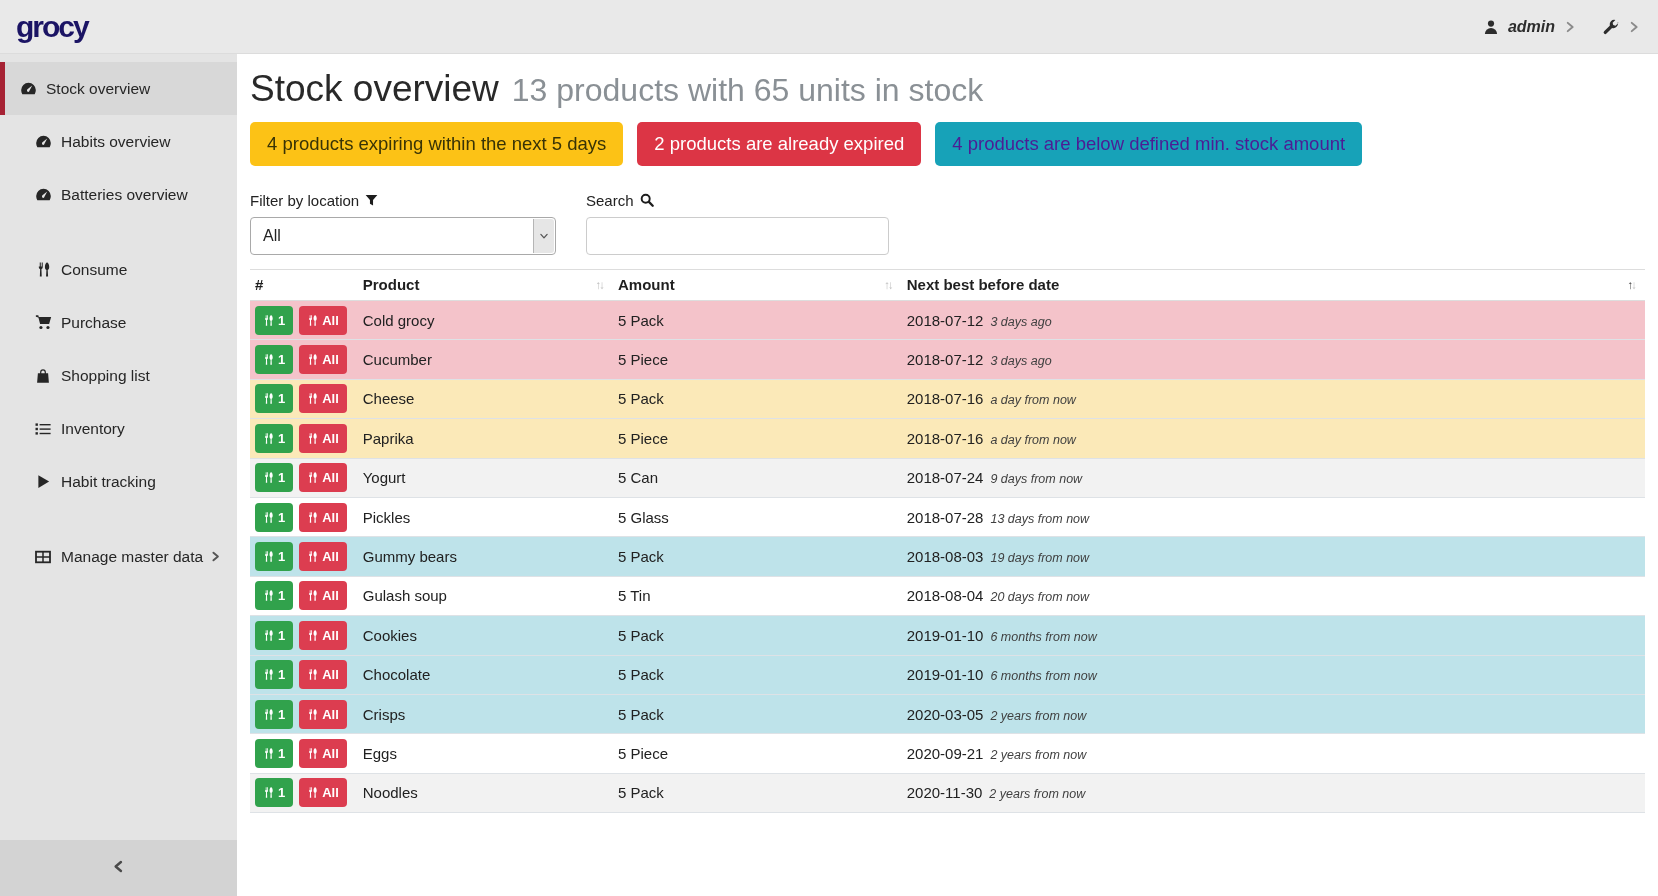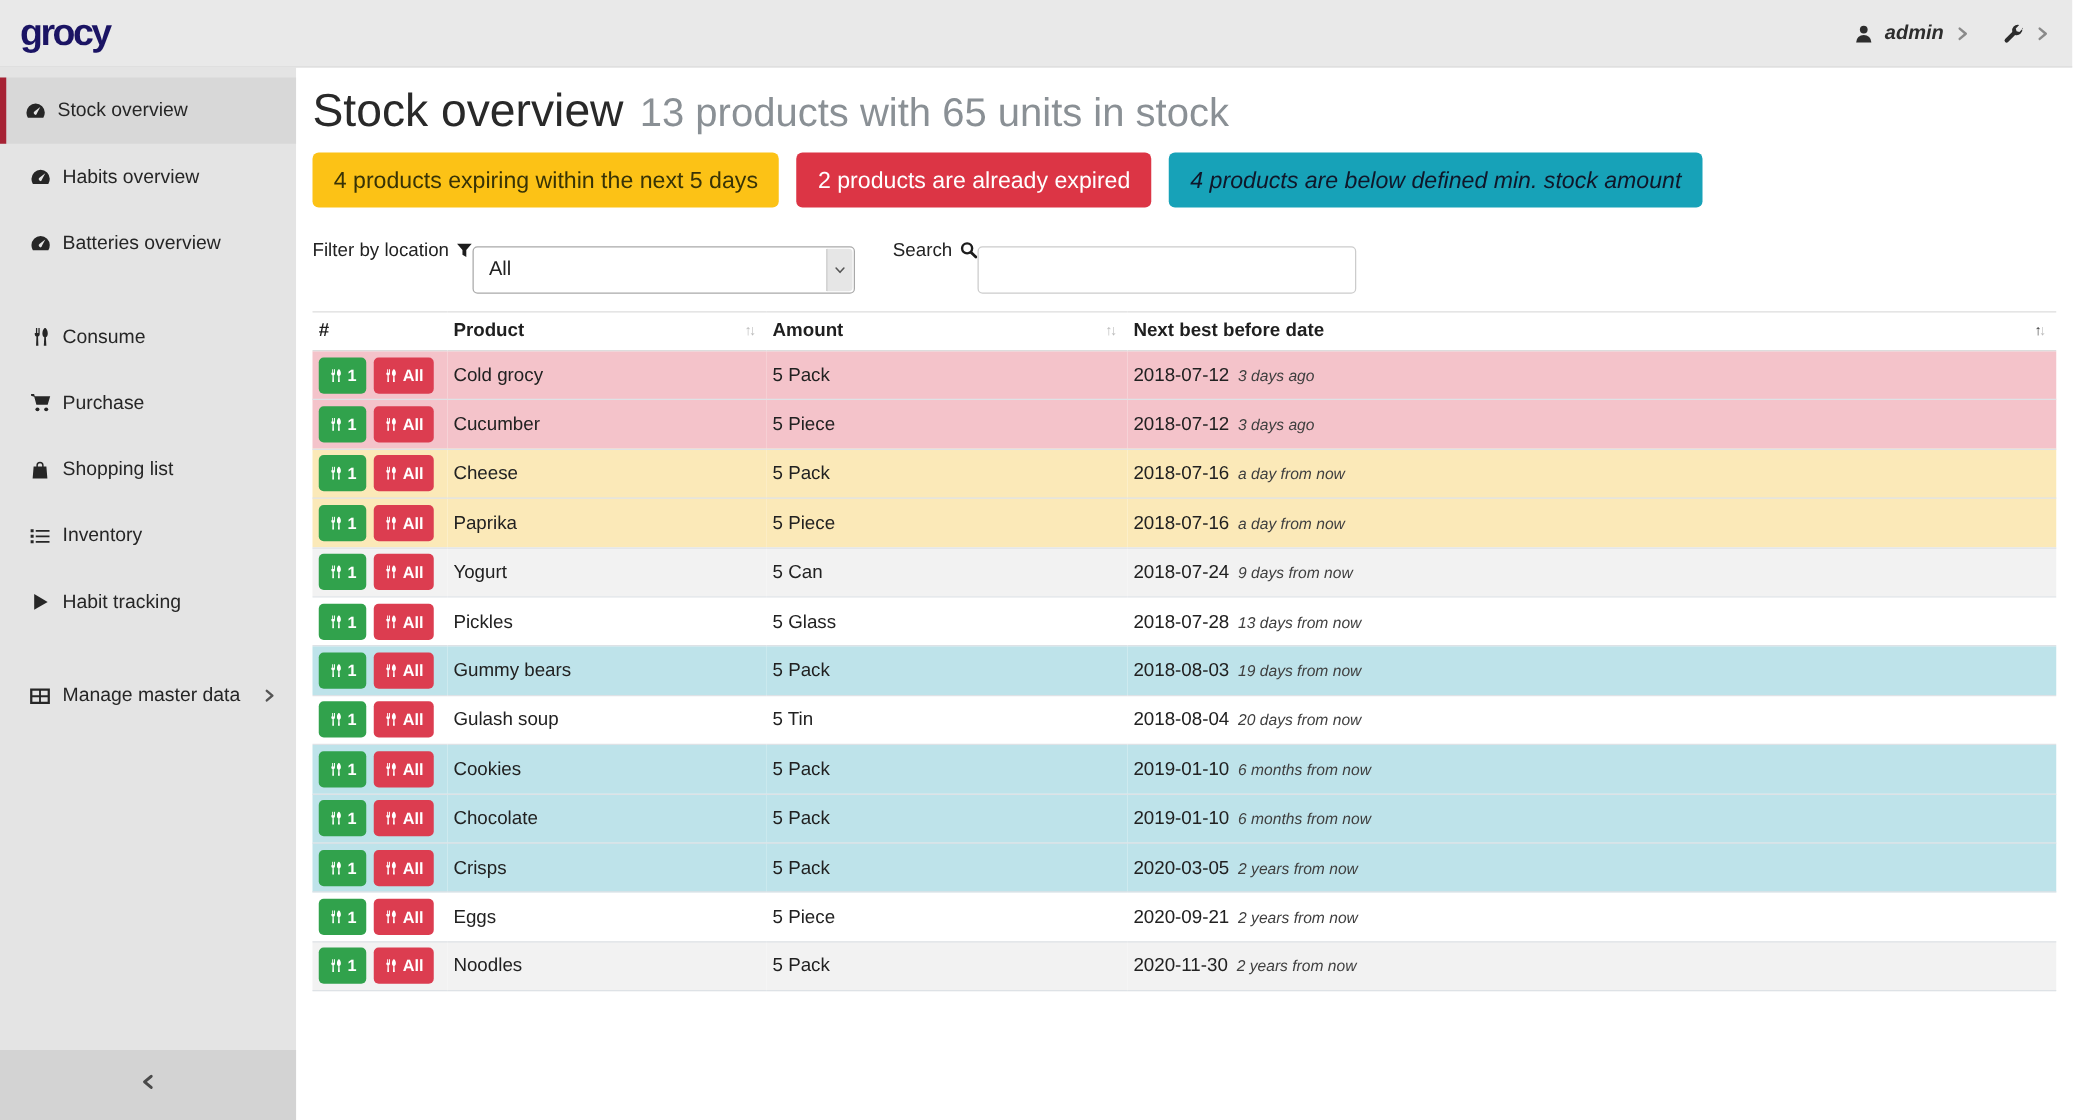--- a/index.html
+++ b/index.html
@@ -10,41 +10,41 @@
   .navbar { position:absolute; top:0; left:0; width:1658px; height:54px; background:#e9e9e9; border-bottom:1px solid #dcdcdc; display:flex; align-items:center; justify-content:space-between; padding:0 18px 0 16px; z-index:5; }
   .logo { font-size:30px; font-weight:bold; color:#1b1464; letter-spacing:-2px; }
   .nav-right { display:flex; gap:26px;font-style:italic; }
   .nav-group { display:flex; align-items:center; gap:9px; cursor:pointer; }
   .nav-user-label { font-size:16px; color:#2d2d2d; font-weight:600; }
   .nav-chev { color:#8a8a8a; display:flex; }
   .nav-ic { color:#2d2d2d; display:flex; }
 
   
   .sidebar { position:absolute; top:54px; left:0; width:237px; height:842px; background:#e4e4e4; }
-  .side-item { height:53px; display:flex; align-items:center; padding-left:23px; font-size:15.5px; color:#262626; cursor:pointer; }
+  .side-item { height:53px; display:flex; align-items:center; padding-left:34px; font-size:15.5px; color:#262626; cursor:pointer; }
   .side-item.active { background:#d8d8d8; border-left:5px solid #a62234; padding-left:14px; }
   .sicon { width:18px; display:flex; justify-content:center; margin-right:9px; color:#262626; flex:none; }
   .side-gap { height:22px; }
   .side-item .trail-chev { margin-left:auto; margin-right:16px; color:#555; display:flex; }
   .side-collapse { position:absolute; bottom:0; left:0; width:237px; height:56px; background:#d3d3d3; display:flex; align-items:center; justify-content:center; cursor:pointer; color:#4a4a4a; }
 
   
   .main { position:absolute; top:54px; left:237px; width:1421px; height:842px; background:#fff; padding:14px 13px 0 13px; overflow:hidden; }
   .page-header { display:flex; align-items:baseline; gap:13px; }
   .page-title { font-size:37px; font-weight:500; color:#292929; }
   .page-subtitle { font-size:32px; font-weight:400; color:#8a9095; }
 
   .badges { margin-top:12px; display:flex; gap:14px; }
   .badge { font-size:18.5px; padding:11px 17px; border-radius:5px; font-weight:400; cursor:pointer; }
   .badge-warning { background:#fcc216; color:#383306; }
   .badge-danger { background:#dc3545; color:#fff; }
-  .badge-info { background:#17a2b8; color:#0f172a;font-style:italic; }
+  .badge-info { background:#17a2b8; color:#4c1d95; }
 
   .filters { margin-top:24px; display:flex; gap:30px; }
-  .filter-block { display:flex; flex-direction:row;justify-content:center; }
+  .filter-block { display:flex; flex-direction:column;justify-content:center; }
   .filter-label { font-size:15px; color:#222; display:flex; align-items:center; gap:6px; height:20px; }
   .filter-label .fic { color:#1d1d1d; display:flex; }
   .select { margin-top:7px; width:306px; height:38px; background:#fff; border:1px solid #a9a9a9; border-radius:4px; display:flex; align-items:center; font-size:16px; color:#222; padding-left:12px; cursor:pointer; position:relative; }
   .select-btn { position:absolute; right:1px; top:1px; bottom:1px; width:21px; background:#e6e6e6; border-left:1px solid #b5b5b5; border-radius:0 3px 3px 0; display:flex; align-items:center; justify-content:center; color:#555; }
   .search-input { margin-top:7px; width:303px; height:38px; border:1px solid #ccc; border-radius:4px; font-size:16px; padding:0 10px; color:#222; outline:none; font-family:"Liberation Sans", sans-serif; }
 
   
   table.stock { margin-top:14px; width:1395px; border-collapse:collapse; table-layout:fixed; }
   col.c-act { width:100px; } col.c-prod { width:237px; } col.c-amt { width:268px; } col.c-date { width:690px; }
   thead th { text-align:left; font-size:15px; font-weight:700; color:#1f1f1f; padding:6px 4px 7px 5px; border-top:1px solid #ddd; border-bottom:1px solid #ddd; position:relative; cursor:pointer; height:31px; }

